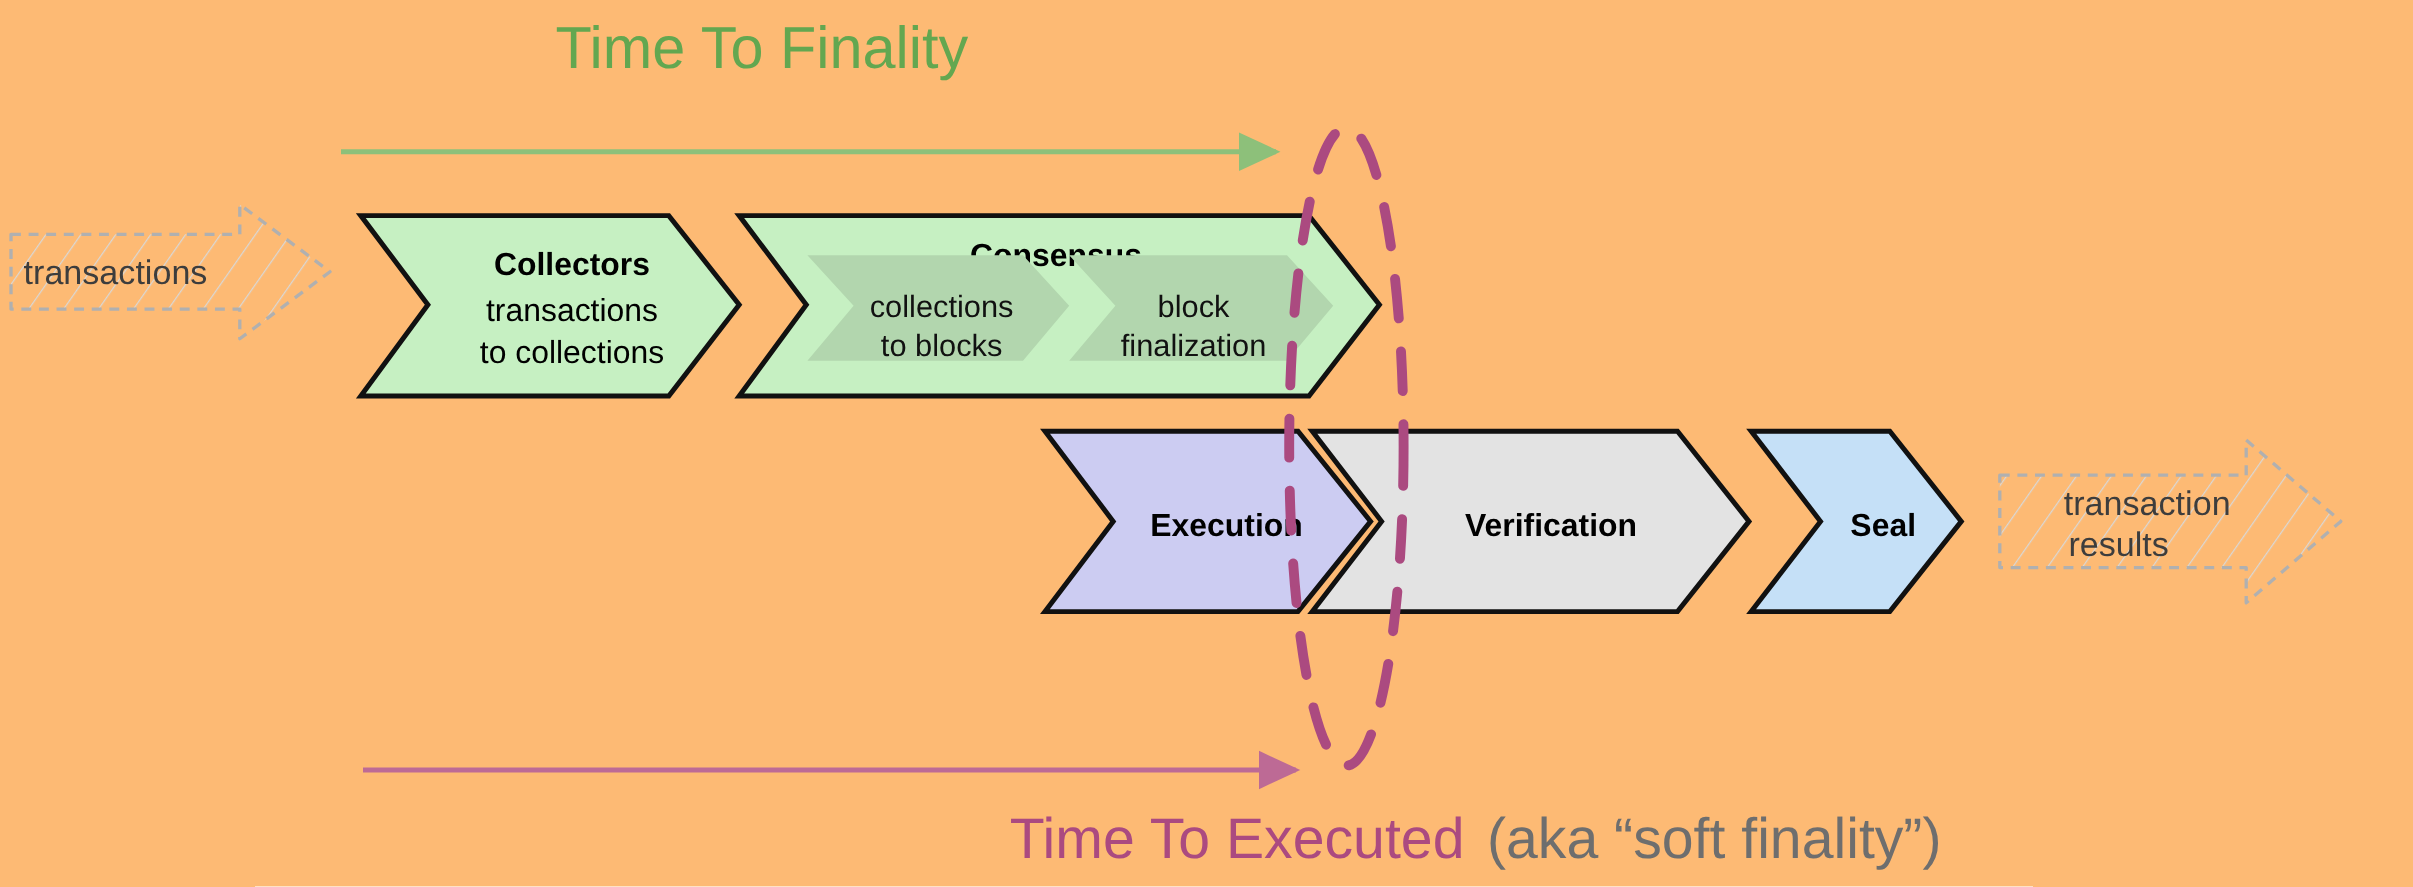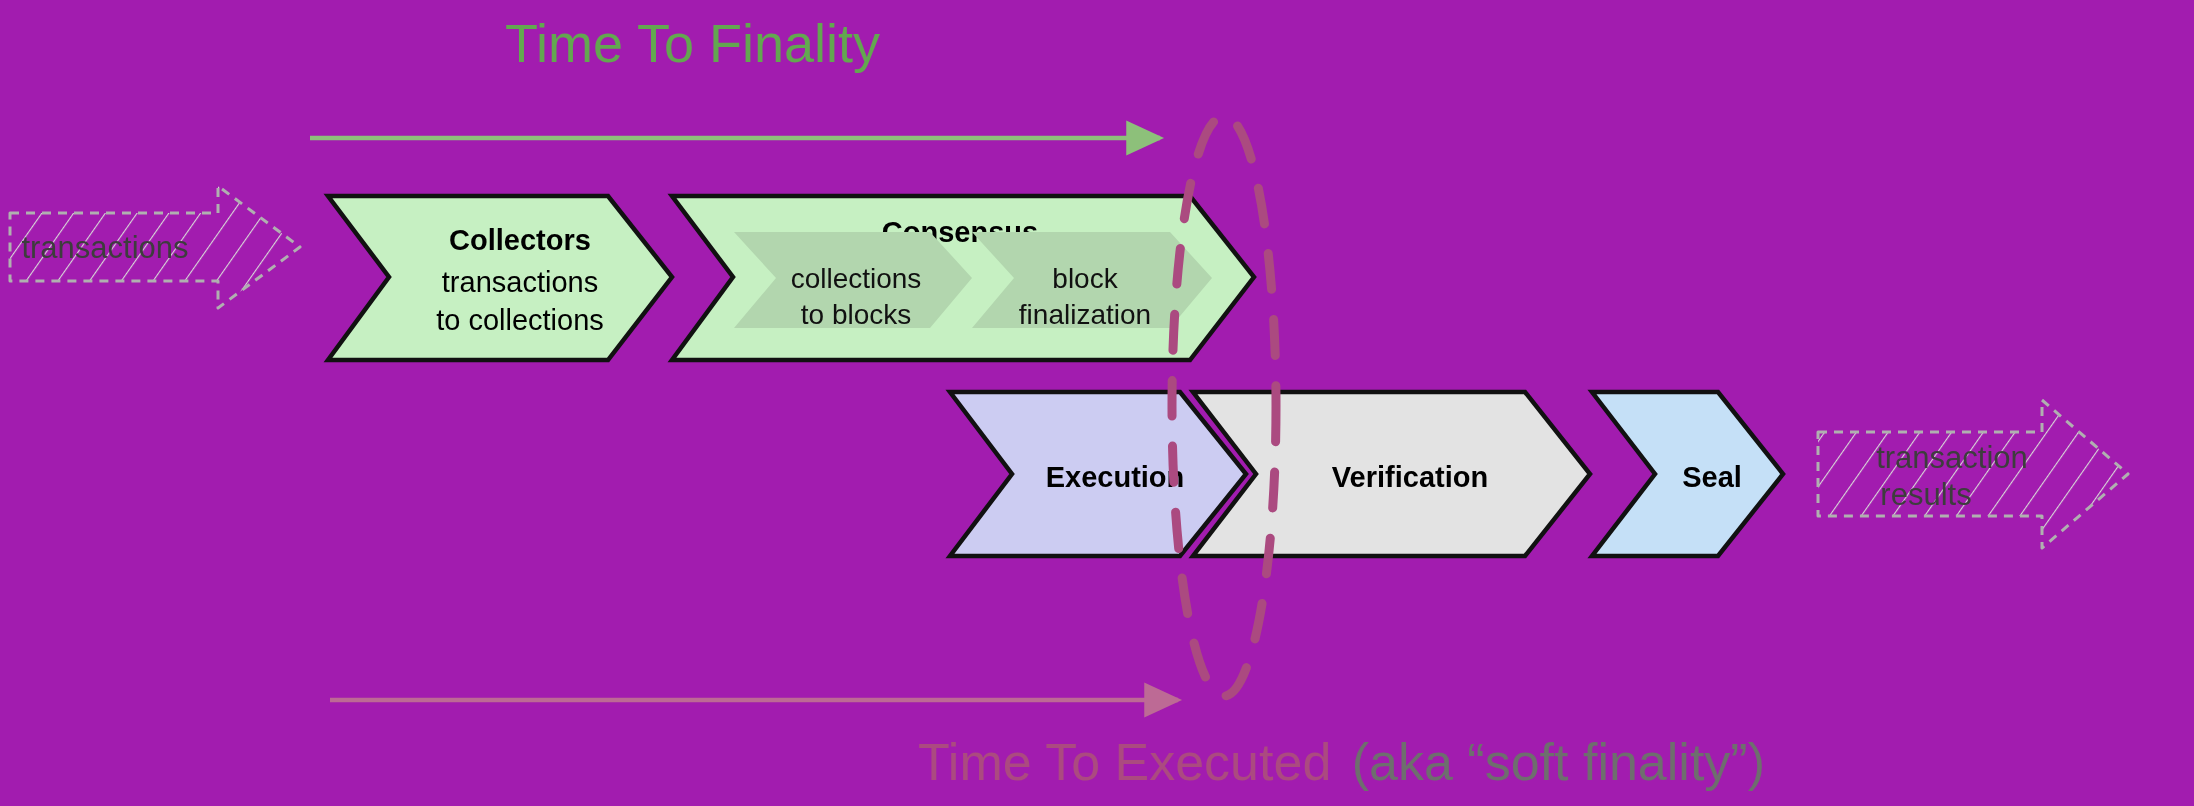--- a/index.html
+++ b/index.html
@@ -7,21 +7,21 @@
     padding: 0;
     background: #ffffff;
   }
   body {
     font-family: "Liberation Sans", sans-serif;
   }
   #stage {
     position: relative;
     width: 2194px;
     height: 806px;
-    background: #a21caf;
+    background: #fdba74;
     overflow: hidden;
   }
   #diagram-svg {
     position: absolute;
     left: 0;
     top: 0;
     width: 2194px;
     height: 806px;
   }
   .ttf-title {

